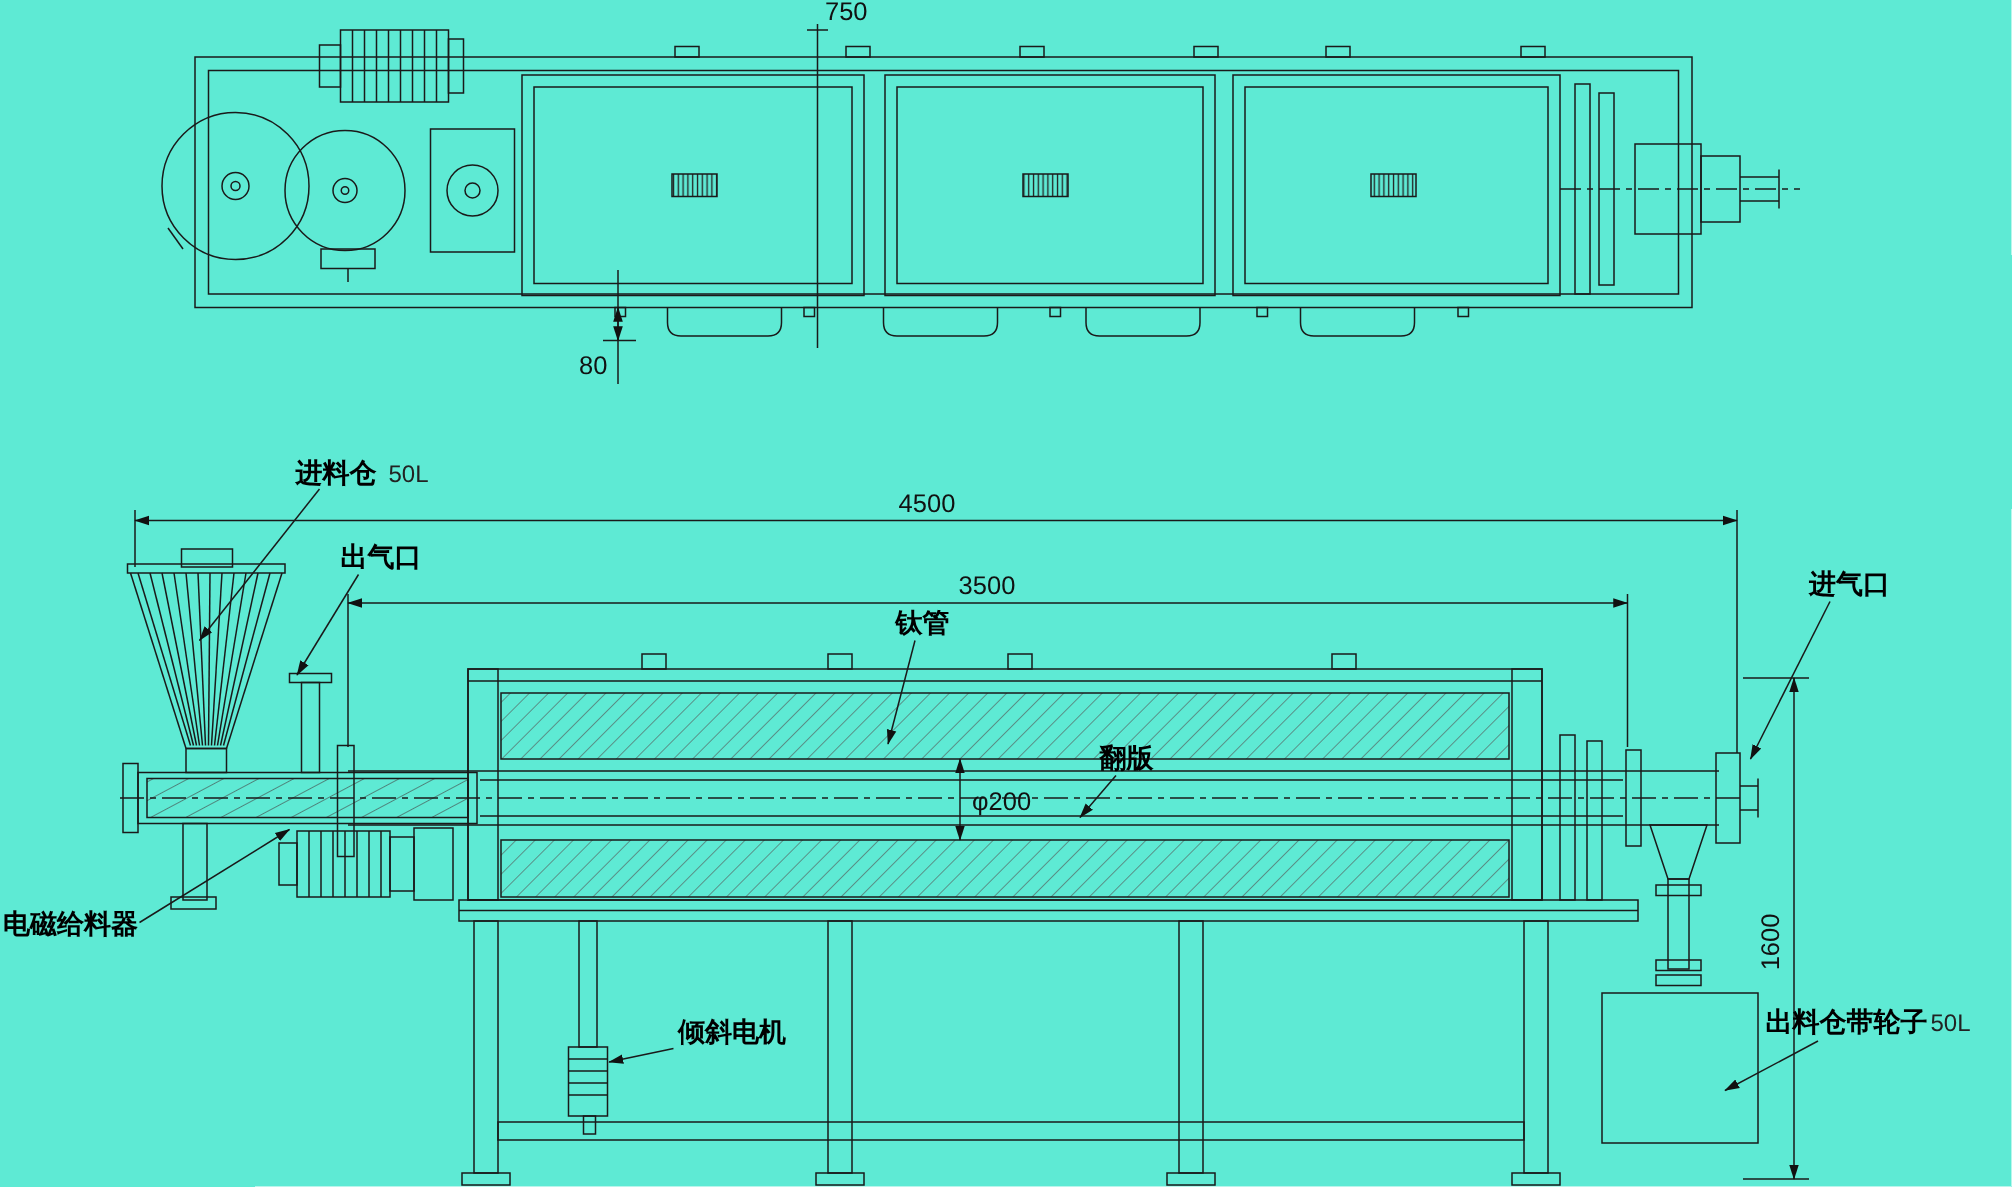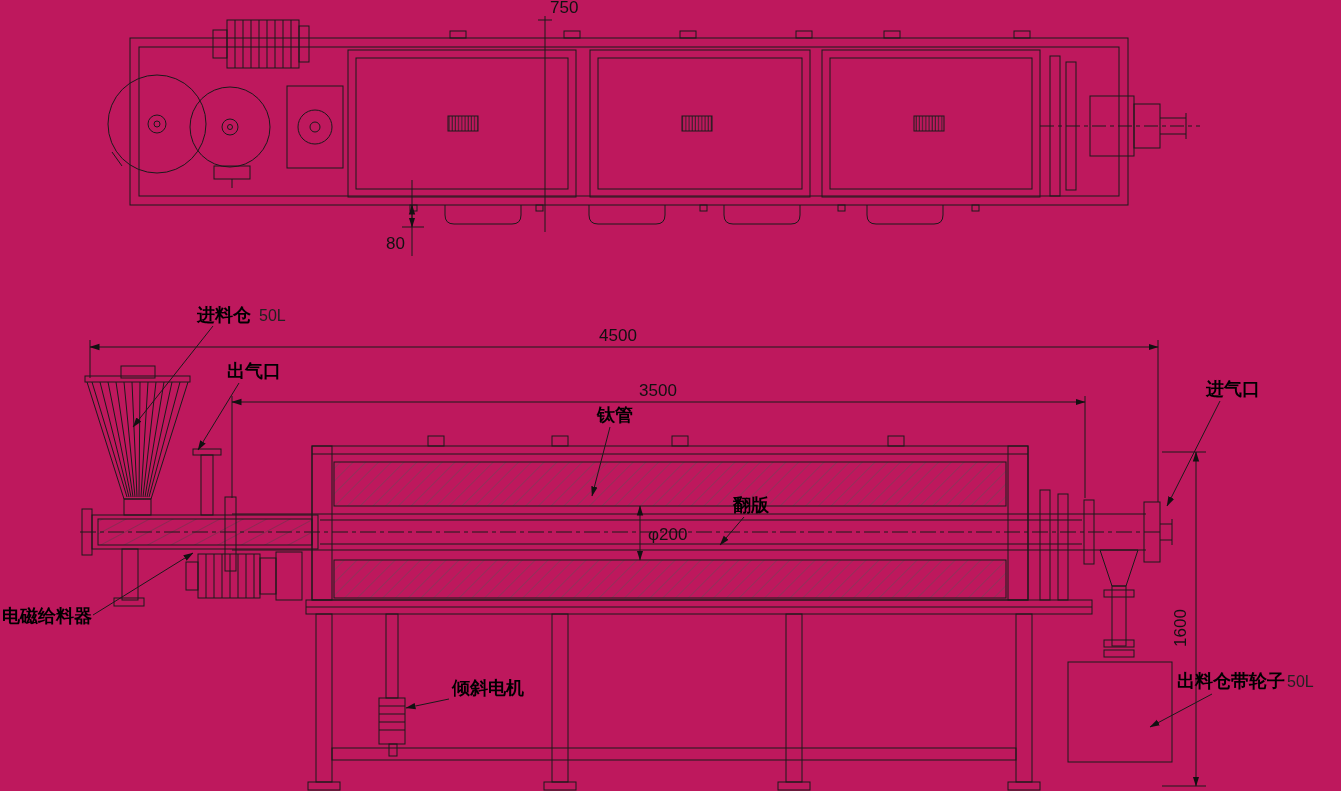--- a/index.html
+++ b/index.html
@@ -1,16 +1,16 @@
 <!DOCTYPE html>
 <html><head>
 <meta charset="utf-8">
 <style>
   html,body{margin:0;padding:0;background:#ffffff;}
-  .canvas{width:1341px;height:791px;background:#be185d;position:relative;overflow:hidden;}
+  .canvas{width:1341px;height:791px;background:#5eead4;position:relative;overflow:hidden;}
   svg{display:block;}
   .dim{font-family:"Liberation Sans",sans-serif;font-size:17px;fill:#111;stroke:none;}
   .lbl{font-family:"Liberation Sans",sans-serif;font-size:18px;font-weight:600;fill:#000;stroke:none;}
   .lbl-sub{font-family:"Liberation Sans",sans-serif;font-size:16px;font-weight:400;fill:#222;stroke:none;}
 </style>
 </head>
 <body>
 
 <div class="canvas">
 <svg width="1341" height="791" viewBox="0 0 1341 791">

